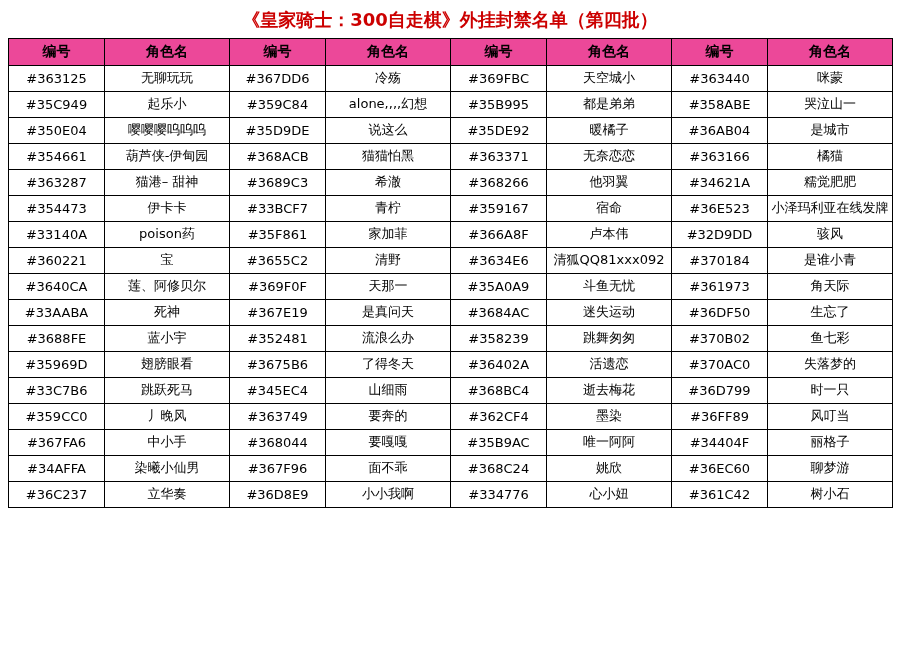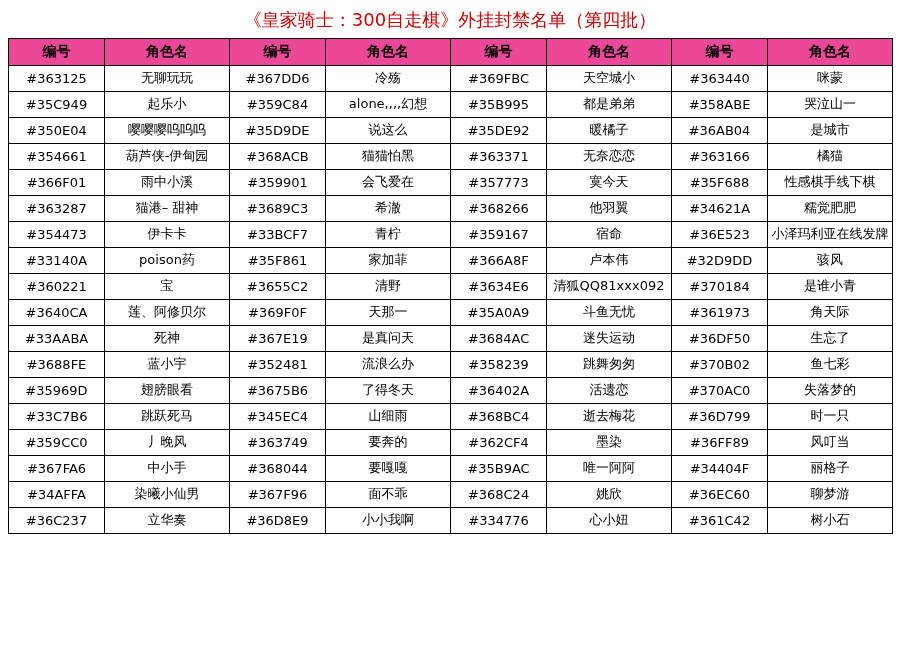--- a/index.html
+++ b/index.html
@@ -16,21 +16,21 @@
   .page {
     width: 900px;
     height: 645px;
     box-sizing: border-box;
     padding: 6px 8px 0 8px;
     background: #ffffff;
   }
   .title {
     text-align: center;
     font-size: 18px;
-    font-weight: normal;
+    font-weight: bold;
     color: #cc0000;
     letter-spacing: 0px;
     padding: 3px 0 7px 0;
     line-height: 1.2;
   }
   table.ban-table {
     border-collapse: collapse;
     width: 884px;
     table-layout: fixed;
   }
@@ -124,30 +124,20 @@
           <td class="id-cell">#354661</td>
           <td class="name-cell">葫芦侠-伊甸园</td>
           <td class="id-cell">#368ACB</td>
           <td class="name-cell">猫猫怕黑</td>
           <td class="id-cell">#363371</td>
           <td class="name-cell">无奈恋恋</td>
           <td class="id-cell">#363166</td>
           <td class="name-cell">橘猫</td>
         </tr>
         <tr>
-          <td class="id-cell">#366F01</td>
-          <td class="name-cell">雨中小溪</td>
-          <td class="id-cell">#359901</td>
-          <td class="name-cell">会飞爱在</td>
-          <td class="id-cell">#357773</td>
-          <td class="name-cell">寞今天</td>
-          <td class="id-cell">#35F688</td>
-          <td class="name-cell">性感棋手线下棋</td>
-        </tr>
-        <tr>
           <td class="id-cell">#363287</td>
           <td class="name-cell">猫港– 甜神</td>
           <td class="id-cell">#3689C3</td>
           <td class="name-cell">希澈</td>
           <td class="id-cell">#368266</td>
           <td class="name-cell">他羽翼</td>
           <td class="id-cell">#34621A</td>
           <td class="name-cell">糯觉肥肥</td>
         </tr>
         <tr>

